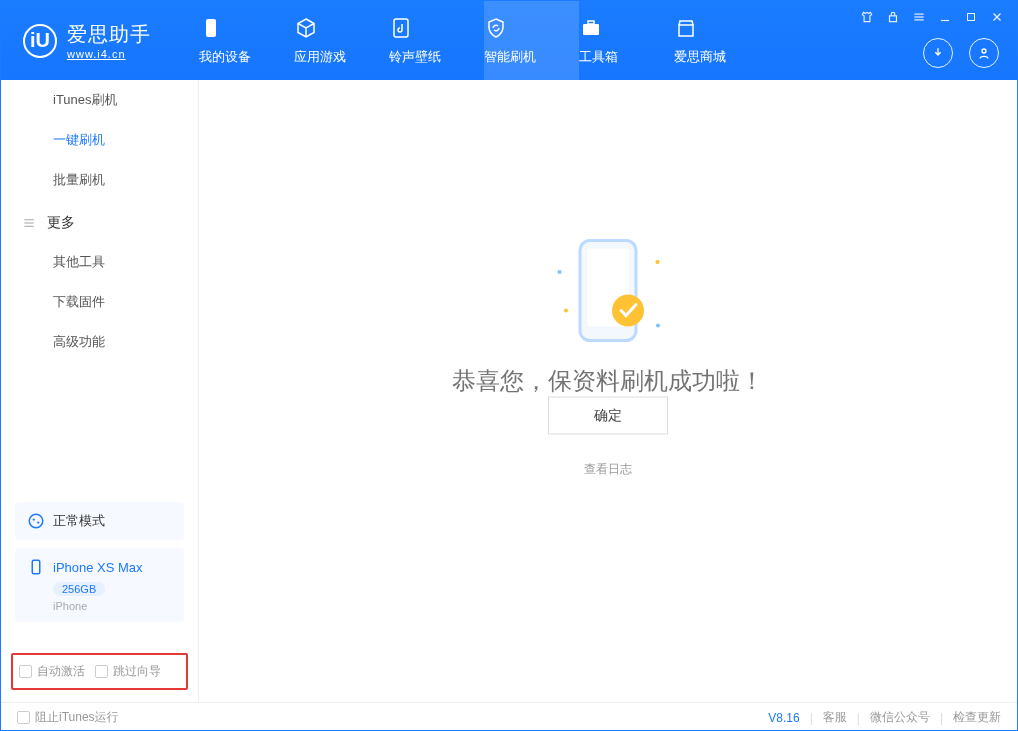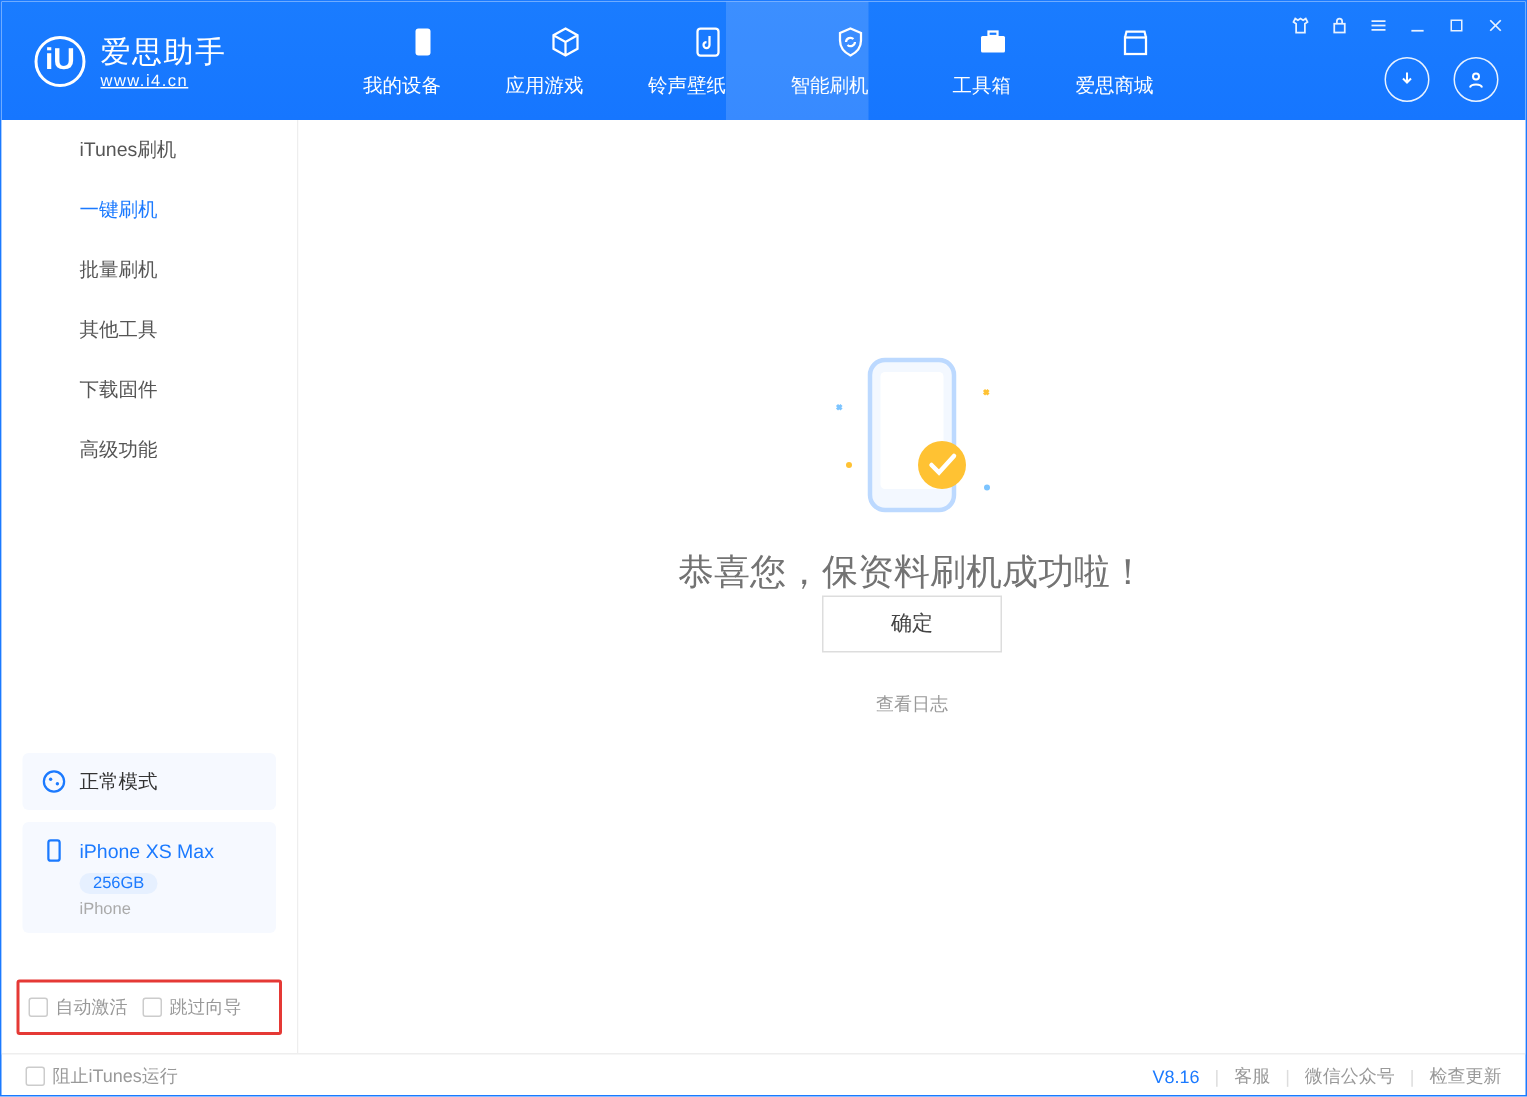--- a/index.html
+++ b/index.html
@@ -29,21 +29,21 @@
   font-family: Arial, sans-serif;
 }
 .logo-text { margin-left: 10px; }
 .logo-title { font-size: 20px; font-weight: 500; letter-spacing: 1px; }
 .logo-sub { font-size: 11px; letter-spacing: 1px; text-decoration: underline; }
 
 .nav-tabs { display: flex; height: 100%; }
 .nav-tab {
   width: 95px; height: 100%;
   display: flex; flex-direction: column;
-  align-items: flex-end; justify-content: center;
+  align-items: flex-start; justify-content: center;
   cursor: pointer; font-size: 13px; color: #fff;
 }
 .nav-tab.active { background: rgba(255,255,255,0.15); }
 .nav-tab .tab-icon { width: 24px; height: 24px; margin-bottom: 8px; }
 
 .titlebar-icons {
   position: absolute; top: 8px; right: 12px;
   display: flex; gap: 10px; align-items: center;
 }
 .titlebar-icons span { width: 16px; height: 16px; display: flex; align-items: center; justify-content: center; opacity: .9; cursor: pointer; }
@@ -223,20 +223,28 @@
         </svg>
     </div>
   </div>
 </div>
 
 <div class="sidebar">
   <div class="side-item">iTunes刷机</div>
   <div class="side-item active">一键刷机</div>
   <div class="side-item">批量刷机</div>
 
+  <div class="side-section-head">
+    <svg class="sec-icon" viewBox="0 0 24 24" stroke="#bbb" stroke-width="2">
+        <line x1="5" y1="7" x2="19" y2="7"></line>
+        <line x1="5" y1="12" x2="19" y2="12"></line>
+        <line x1="5" y1="17" x2="19" y2="17"></line>
+      </svg>
+    <span>更多</span>
+  </div>
   <div class="side-item">其他工具</div>
   <div class="side-item">下载固件</div>
   <div class="side-item">高级功能</div>
 
   <div class="device-panels">
     <div class="panel">
       <div class="p-row">
         <svg class="p-icon" viewBox="0 0 24 24" fill="none" stroke="#1b7aff" stroke-width="2">
             <circle cx="12" cy="12" r="9"></circle>
             <circle cx="9" cy="10" r="1.5" fill="#1b7aff" stroke="none"></circle>

